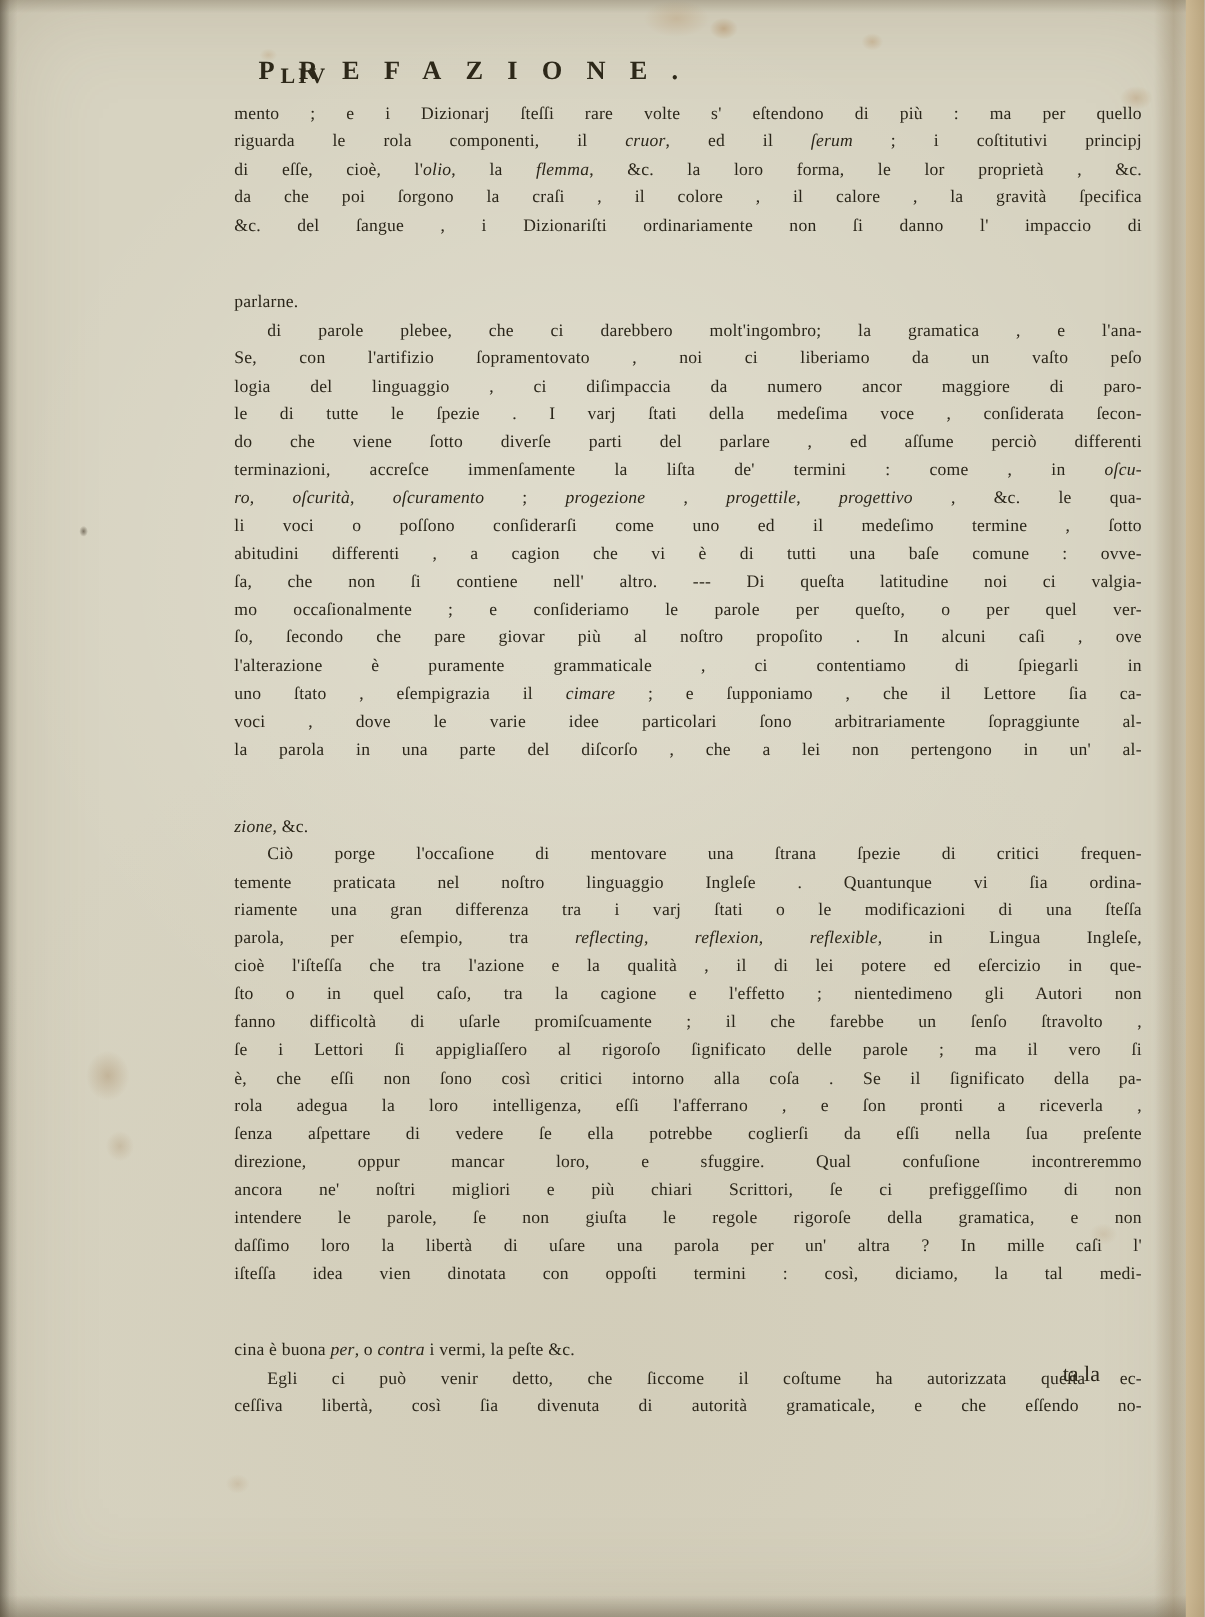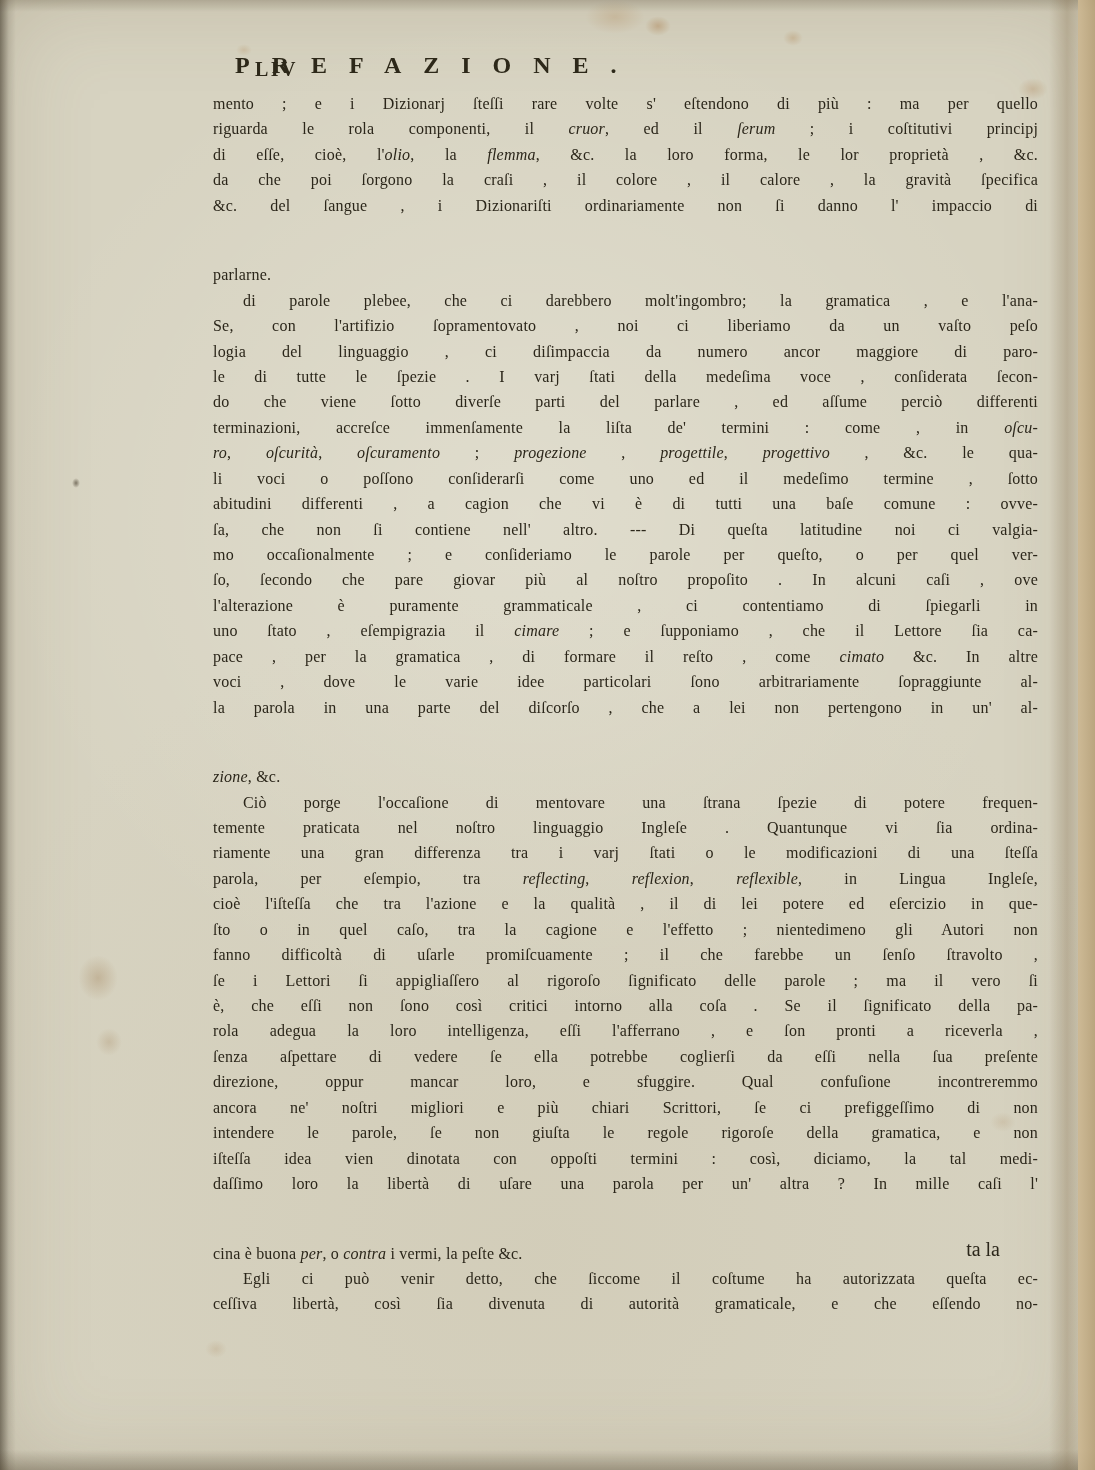--- a/index.html
+++ b/index.html
@@ -143,42 +143,41 @@
         <div class="line"><span>do che viene ſotto diverſe parti del parlare , ed aſſume perciò differenti</span></div>
         <div class="line"><span>terminazioni, accreſce immenſamente la liſta de' termini : come , in </span><span class="it">oſcu-</span></div>
         <div class="line"><span class="it">ro</span><span>, </span><span class="it">oſcurità</span><span>, </span><span class="it">oſcuramento</span><span> ; </span><span class="it">progezione</span><span> , </span><span class="it">progettile</span><span>, </span><span class="it">progettivo</span><span> , &amp;c. le qua-</span></div>
         <div class="line"><span>li voci o poſſono conſiderarſi come uno ed il medeſimo termine , ſotto</span></div>
         <div class="line"><span>abitudini differenti , a cagion che vi è di tutti una baſe comune : ovve-</span></div>
         <div class="line"><span>ſa, che non ſi contiene nell' altro. --- Di queſta latitudine noi ci valgia-</span></div>
         <div class="line"><span>mo occaſionalmente ; e conſideriamo le parole per queſto, o per quel ver-</span></div>
         <div class="line"><span>ſo, ſecondo che pare giovar più al noſtro propoſito . In alcuni caſi , ove</span></div>
         <div class="line"><span>l'alterazione è puramente grammaticale , ci contentiamo di ſpiegarli in</span></div>
         <div class="line"><span>uno ſtato , eſempigrazia il </span><span class="it">cimare</span><span> ; e ſupponiamo , che il Lettore ſia ca-</span></div>
-        <div class="line"><span>pace , per la gramatica , di formare il reſto , come </span><span class="it">cimato</span><span> &amp;c. In altre</span></div>
         <div class="line"><span>voci , dove le varie idee particolari ſono arbitrariamente ſopraggiunte al-</span></div>
         <div class="line"><span>la parola in una parte del diſcorſo , che a lei non pertengono in un' al-</span></div>
         <div class="line short"><span class="it">zione</span><span>, &amp;c.</span></div>
       </div>
       <div class="para indent">
-        <div class="line"><span>Ciò porge l'occaſione di mentovare una ſtrana ſpezie di potere frequen-</span></div>
+        <div class="line"><span>Ciò porge l'occaſione di mentovare una ſtrana ſpezie di critici frequen-</span></div>
         <div class="line"><span>temente praticata nel noſtro linguaggio Ingleſe . Quantunque vi ſia ordina-</span></div>
         <div class="line"><span>riamente una gran differenza tra i varj ſtati o le modificazioni di una ſteſſa</span></div>
         <div class="line"><span>parola, per eſempio, tra </span><span class="it">reflecting</span><span>, </span><span class="it">reflexion</span><span>, </span><span class="it">reflexible</span><span>, in Lingua Ingleſe,</span></div>
         <div class="line"><span>cioè l'iſteſſa che tra l'azione e la qualità , il di lei potere ed eſercizio in que-</span></div>
         <div class="line"><span>ſto o in quel caſo, tra la cagione e l'effetto ; nientedimeno gli Autori non</span></div>
         <div class="line"><span>fanno difficoltà di uſarle promiſcuamente ; il che farebbe un ſenſo ſtravolto ,</span></div>
         <div class="line"><span>ſe i Lettori ſi appigliaſſero al rigoroſo ſignificato delle parole ; ma il vero ſi</span></div>
         <div class="line"><span>è, che eſſi non ſono così critici intorno alla coſa . Se il ſignificato della pa-</span></div>
         <div class="line"><span>rola adegua la loro intelligenza, eſſi l'afferrano , e ſon pronti a riceverla ,</span></div>
         <div class="line"><span>ſenza aſpettare di vedere ſe ella potrebbe coglierſi da eſſi nella ſua preſente</span></div>
         <div class="line"><span>direzione, oppur mancar loro, e sfuggire. Qual confuſione incontreremmo</span></div>
         <div class="line"><span>ancora ne' noſtri migliori e più chiari Scrittori, ſe ci prefiggeſſimo di non</span></div>
         <div class="line"><span>intendere le parole, ſe non giuſta le regole rigoroſe della gramatica, e non</span></div>
+        <div class="line"><span>daſſimo loro la libertà di uſare una parola per un' altra ? In mille caſi l'</span></div>
         <div class="line"><span>iſteſſa idea vien dinotata con oppoſti termini : così, diciamo, la tal medi-</span></div>
-        <div class="line"><span>daſſimo loro la libertà di uſare una parola per un' altra ? In mille caſi l'</span></div>
         <div class="line short"><span>cina è buona </span><span class="it">per</span><span>, o </span><span class="it">contra</span><span> i vermi, la peſte &amp;c.</span></div>
       </div>
       <div class="para indent">
         <div class="line"><span>Egli ci può venir detto, che ſiccome il coſtume ha autorizzata queſta ec-</span></div>
         <div class="line"><span>ceſſiva libertà, così ſia divenuta di autorità gramaticale, e che eſſendo no-</span></div>
       </div>
     </div>
 
   <div class="catchword-line">
     <span>ta la</span>

